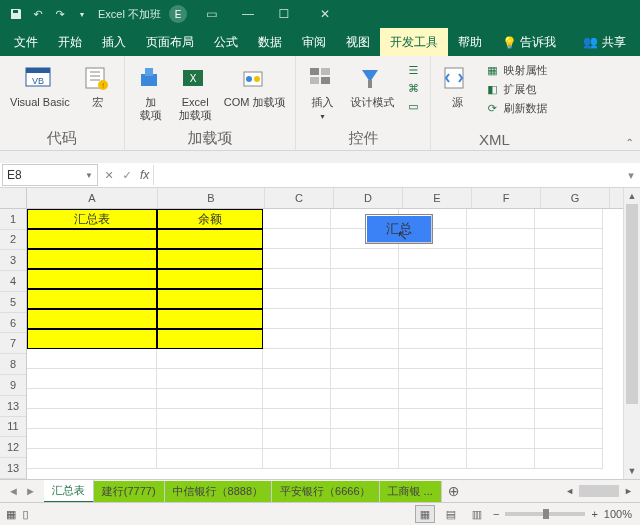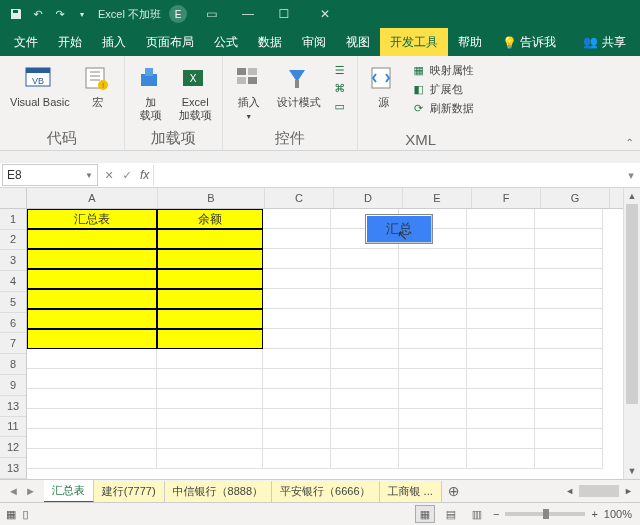--- a/index.html
+++ b/index.html
@@ -8,21 +8,21 @@
 .qat{display:flex;align-items:center;gap:6px;padding:0 8px}
 .qat-ico{width:16px;height:16px;display:flex;align-items:center;justify-content:center;font-size:11px;color:#dfeee8}
 .title-text{flex:1;text-align:left;padding-left:10px;color:#d4e8df;overflow:hidden;white-space:nowrap}
 .title-right{display:flex;align-items:center;gap:2px;padding-right:10px}
 .title-right .info{color:#d4e8df;padding-right:6px}
 .user-circle{width:18px;height:18px;border-radius:50%;background:#3a8a6e;display:flex;align-items:center;justify-content:center;font-size:10px;color:#fff;margin-right:6px}
 .winbtn{width:34px;height:28px;display:flex;align-items:center;justify-content:center;color:#cfe5db;font-size:12px}
 .winbtn.close{width:44px}
 .tabs{height:28px;background:#0a6848;display:flex;align-items:flex-end;padding:0 4px}
 .tab{padding:6px 10px 5px;color:#fff;font-size:12px;cursor:pointer}
-.tab.active{background:#fde047;color:#0a6848}
+.tab.active{background:#fef9c3;color:#0a6848}
 .tab.tell{display:flex;align-items:center;gap:3px}
 .bulb{font-size:12px}
 .share{margin-left:auto;padding-right:10px;color:#fff}
 .ribbon{height:94px;background:#f3f2f1;border-bottom:1px solid #d5d5d5;display:flex;position:relative}
 .group{display:flex;flex-direction:column;align-items:center;border-right:1px solid #e1e1e1;padding:4px 6px 2px;position:relative}
 .group-body{flex:1;display:flex;align-items:flex-start;gap:4px}
 .group-label{font-size:15px;color:#666;padding-top:2px}
 .bigbtn{display:flex;flex-direction:column;align-items:center;justify-content:flex-start;padding:2px 4px;min-width:32px;cursor:pointer;text-align:center}
 .bigbtn .ico{width:32px;height:32px;display:flex;align-items:center;justify-content:flex-start;font-size:20px;margin-bottom:2px}
 .bigbtn .lbl{font-size:11px;color:#444;line-height:13px}
@@ -51,21 +51,21 @@
 .cell{border-right:1px solid #e0e0e0;border-bottom:1px solid #e0e0e0;font-size:12px;display:flex;align-items:center;justify-content:center;box-sizing:border-box}
 .yellow{background:#ffff00;border:1px solid #000!important;box-sizing:border-box}
 .sheetbtn{position:absolute;left:338px;top:26px;width:66px;height:28px;border:1px solid #888;background:#3b82f6;box-shadow:inset -1px -1px 0 #ccc, inset 1px 1px 0 #fff;display:flex;align-items:center;justify-content:center;font-size:13px;color:#333}
 .cursor{position:absolute;left:370px;top:40px;font-size:13px;pointer-events:none}
 .vsb{width:16px;background:#f0f0f0;border-left:1px solid #ddd;position:relative}
 .vsb .arr{height:16px;text-align:center;font-size:9px;color:#666;line-height:16px}
 .vsb .thumb{position:absolute;top:16px;left:2px;right:2px;height:200px;background:#cfcfcf}
 .tabsbar{height:22px;border-top:1px solid #ccc;background:#f3f2f1;display:flex;align-items:center;font-size:11px}
 .tabnav{display:flex;gap:2px;padding:0 6px;color:#888}
 .tabnav span{padding:0 2px}
-.wstab{padding:3px 8px;border-right:1px solid #ccc;background:#fef9c3;color:#444;cursor:pointer}
+.wstab{padding:3px 8px;border-right:1px solid #ccc;background:#84cc16;color:#444;cursor:pointer}
 .wstab.active{border-bottom:2px solid #217346;background:#fff;font-weight:400;color:#217346}
 .addtab{padding:0 6px;color:#666;font-size:14px}
 .hsb-seg{flex:1;display:flex;align-items:center;justify-content:flex-end;gap:2px;padding-right:4px}
 .hsb{width:40px;height:12px;background:#cfcfcf}
 .harr{font-size:9px;color:#666;padding:0 3px}
 .status{height:22px;border-top:1px solid #ccc;background:#f3f2f1;display:flex;align-items:center;font-size:11px;color:#555}
 .status .left{padding:0 6px;display:flex;gap:6px}
 .status .right{margin-left:auto;display:flex;align-items:center;gap:6px;padding-right:8px}
 .viewbtn{width:18px;height:16px;display:flex;align-items:center;justify-content:center;color:#666;border:1px solid transparent}
 .viewbtn.active{border-color:#aaa;background:#e6e6e6}
@@ -159,20 +159,30 @@
       <div class="bigbtn">
         <div class="ico">
               <svg width="28" height="28" viewBox="0 0 28 28">
                 <rect x="4" y="6" width="20" height="16" fill="#217346"></rect>
                 <text x="14" y="18" text-anchor="middle" font-size="10" fill="#fff">X</text>
               </svg>
             </div>
         <div class="lbl" style="white-space:pre">Excel
 加载项</div>
       </div>
+      <div class="bigbtn">
+        <div class="ico">
+              <svg width="28" height="28" viewBox="0 0 28 28">
+                <rect x="5" y="8" width="18" height="14" fill="#fff" stroke="#888"></rect>
+                <circle cx="10" cy="15" r="3" fill="#3b87d9"></circle>
+                <circle cx="18" cy="15" r="3" fill="#f3c000"></circle>
+              </svg>
+            </div>
+        <div class="lbl">COM 加载项</div>
+      </div>
     </div>
     <div class="group-label">加载项</div>
   </div>
 
   <div class="group">
     <div class="group-body">
       <div class="bigbtn">
         <div class="ico">
               <svg width="28" height="28" viewBox="0 0 28 28">
                 <rect x="4" y="4" width="9" height="7" fill="#888"></rect>

